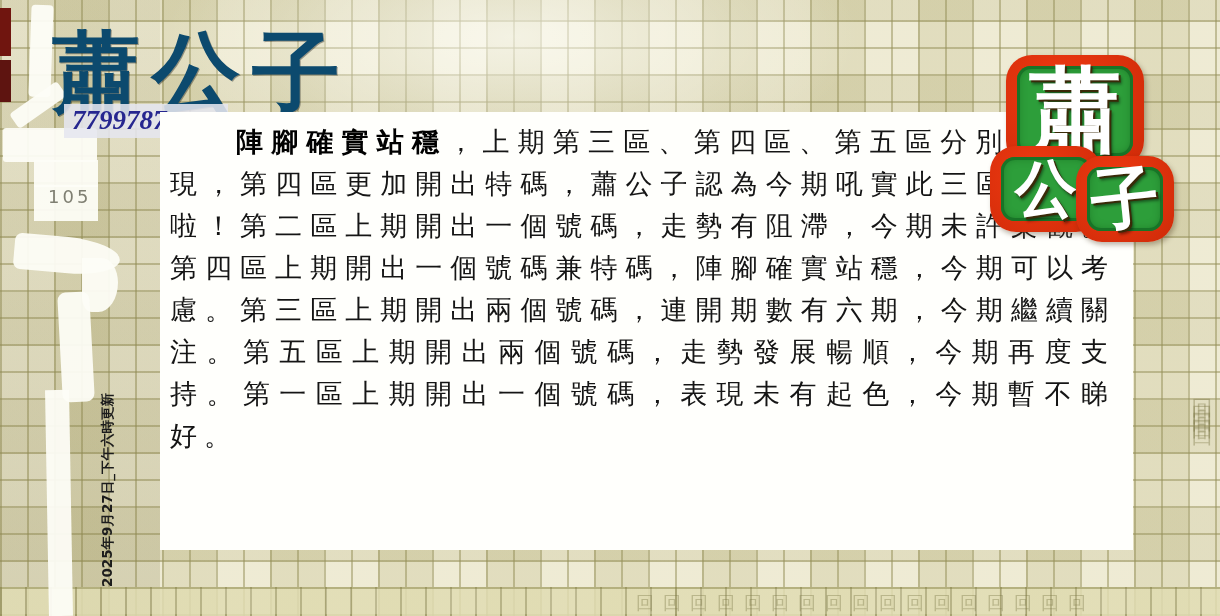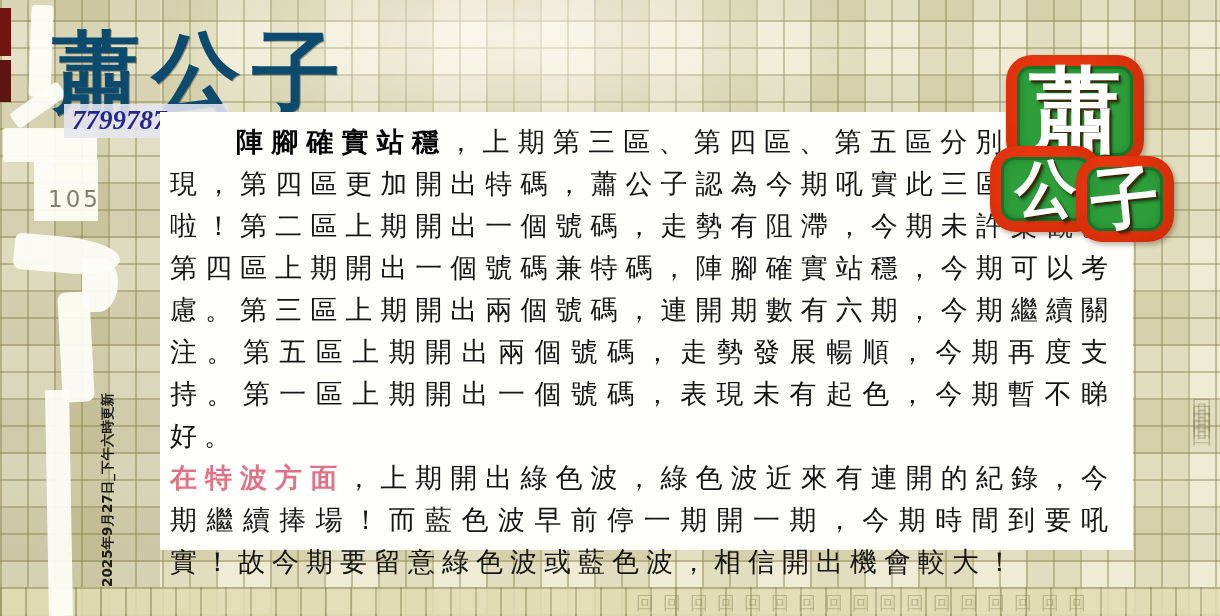--- a/index.html
+++ b/index.html
@@ -62,21 +62,21 @@
     text-shadow:1px 1px 0 rgba(0,0,0,.35);
   }
   .site-domain{
     position:absolute; left:64px; top:104px;
     font-family:"Liberation Serif", serif; font-style:italic; font-weight:bold;
     font-size:27px; color:#26268f;
     background:rgba(229,230,239,.88); padding:1px 8px 2px 8px;
   }
   .issue-number{
     position:absolute; left:48px; top:186px;
-    font-size:23px; letter-spacing:3px; color:#7f7f72;
+    font-size:18px; letter-spacing:3px; color:#7f7f72;
     font-family:"DejaVu Sans", sans-serif;
   }
   .update-note{
     position:absolute; left:108px; top:490px;
     transform:translate(-50%,-50%) rotate(-90deg);
     font-size:13.5px; font-weight:bold; color:#1c1c1c; white-space:nowrap;
     font-family:"DejaVu Sans", sans-serif;
   }
 
   
@@ -147,21 +147,20 @@
 
   <a class="site-domain">7799787.com</a>
 
   <div class="issue-number">105</div>
 
   <div class="update-note">2025年9月27日_下午六時更新</div>
 
   <div class="article-panel">
     <div class="article">
       <p class="p1"><span class="lead">陣腳確實站穩</span><span>，上期第三區、第四區、第五區分別有好表現，第四區更加開出特碼，蕭公子認為今期吼實此三區就最好啦！第二區上期開出一個號碼，走勢有阻滯，今期未許樂觀。第四區上期開出一個號碼兼特碼，陣腳確實站穩，今期可以考慮。第三區上期開出兩個號碼，連開期數有六期，今期繼續關注。第五區上期開出兩個號碼，走勢發展暢順，今期再度支持。第一區上期開出一個號碼，表現未有起色，今期暫不睇好。</span></p>
-      <p class="p2"><span class="lead2">在特波方面</span><span>，上期開出綠色波，綠色波近來有連開的紀錄，今期繼續捧場！而藍色波早前停一期開一期，今期時間到要吼實！故今期要留意綠色波或藍色波，相信開出機會較大！</span></p>
     </div>
   </div>
 
   <div>
     <div class="stamp-tile tile-xiao">
       <div class="stamp-inner"></div>
       <div class="stamp-char">蕭</div>
     </div>
     <div class="stamp-tile tile-gong">
       <div class="stamp-inner"></div>

